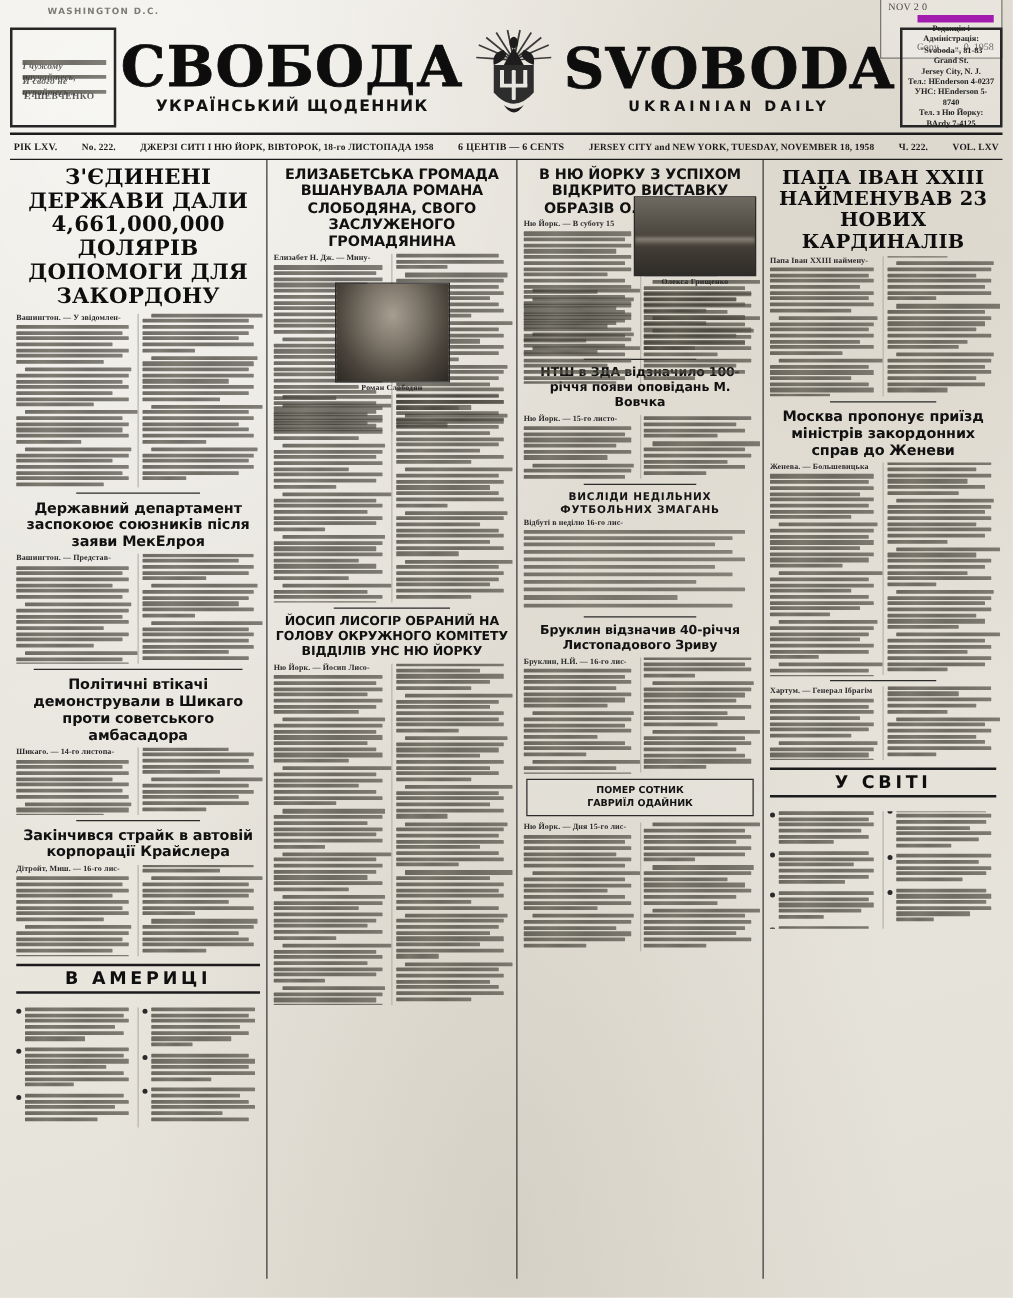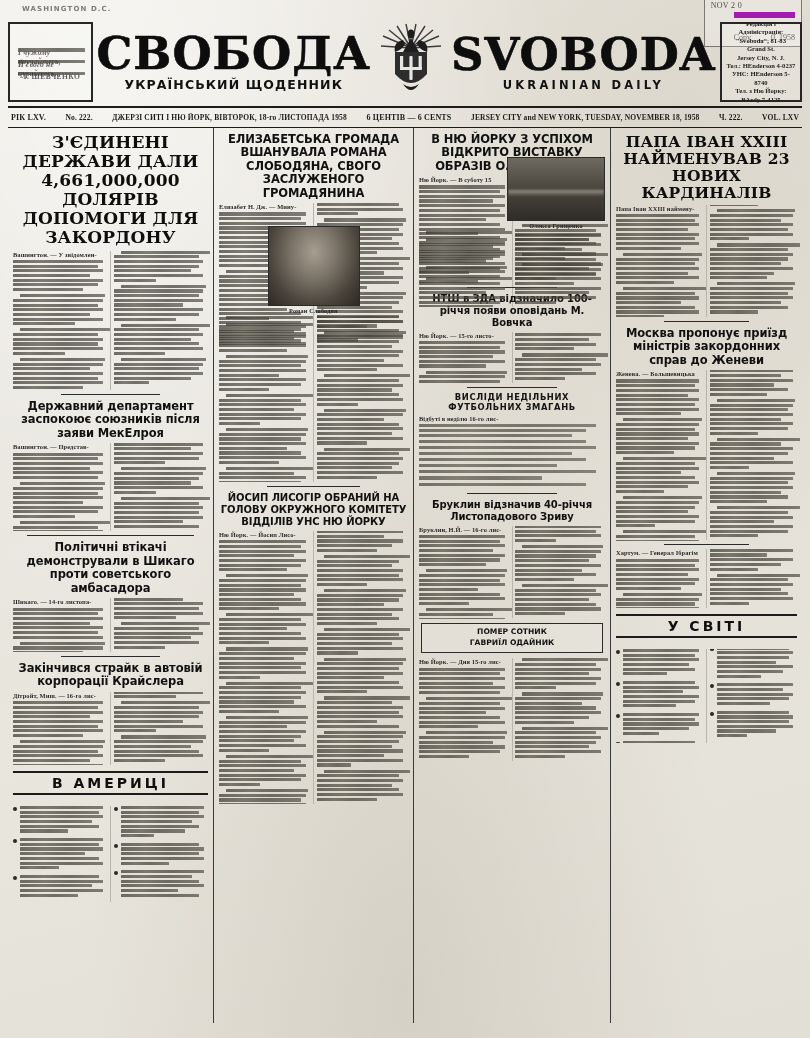--- a/index.html
+++ b/index.html
@@ -20,21 +20,21 @@
       radial-gradient(ellipse at 85% 12%, rgba(205,198,183,.45) 0%, rgba(205,198,183,0) 50%),
       radial-gradient(ellipse at 50% 95%, rgba(198,192,178,.5) 0%, rgba(198,192,178,0) 55%),
       linear-gradient(165deg,#edeae3 0%,#e6e3db 35%,#e9e6de 60%,#e2dfd6 100%);
     pointer-events:none;
   }
   .sheet{position:relative;width:810px;height:1038px;padding:0;box-sizing:border-box;}
 
   
   .topstrip{height:22px;position:relative;}
   .stamp-left{
-    position:absolute;left:22px;top:5px;
+    position:absolute;left:38px;top:5px;
     font-family:"DejaVu Sans", sans-serif;
     font-size:7px;letter-spacing:1.1px;font-weight:700;
     color:#5c5a55;opacity:.78;
   }
   .stamp-right{
     position:absolute;right:8px;top:-2px;
     border:1px solid #7a7872;
     padding:2px 6px 3px 6px;
     font-family:"Liberation Serif", serif;
     font-size:8px;line-height:10px;color:#4e4c47;
@@ -54,21 +54,21 @@
     padding:7px 6px 6px 8px;box-sizing:border-box;
     display:flex;flex-direction:column;justify-content:center;gap:7px;
     background:rgba(255,255,255,.18);
   }
   .quote-box .ln{
     font-family:"Liberation Serif", serif;
     font-style:italic;font-weight:700;font-size:7.5px;
     color:#242424;letter-spacing:.2px;
   }
   .quote-box .sig{
-    text-align:center;font-weight:700;font-style:normal;
+    text-align:left;font-weight:700;font-style:normal;
     font-size:7.5px;letter-spacing:.4px;
   }
   .title-zone{
     flex:1;display:flex;align-items:center;justify-content:center;
     position:relative;padding:0 4px;
   }
   .word{
     font-family:"DejaVu Serif", serif;
     font-weight:700;
     font-size:45px;line-height:44px;

